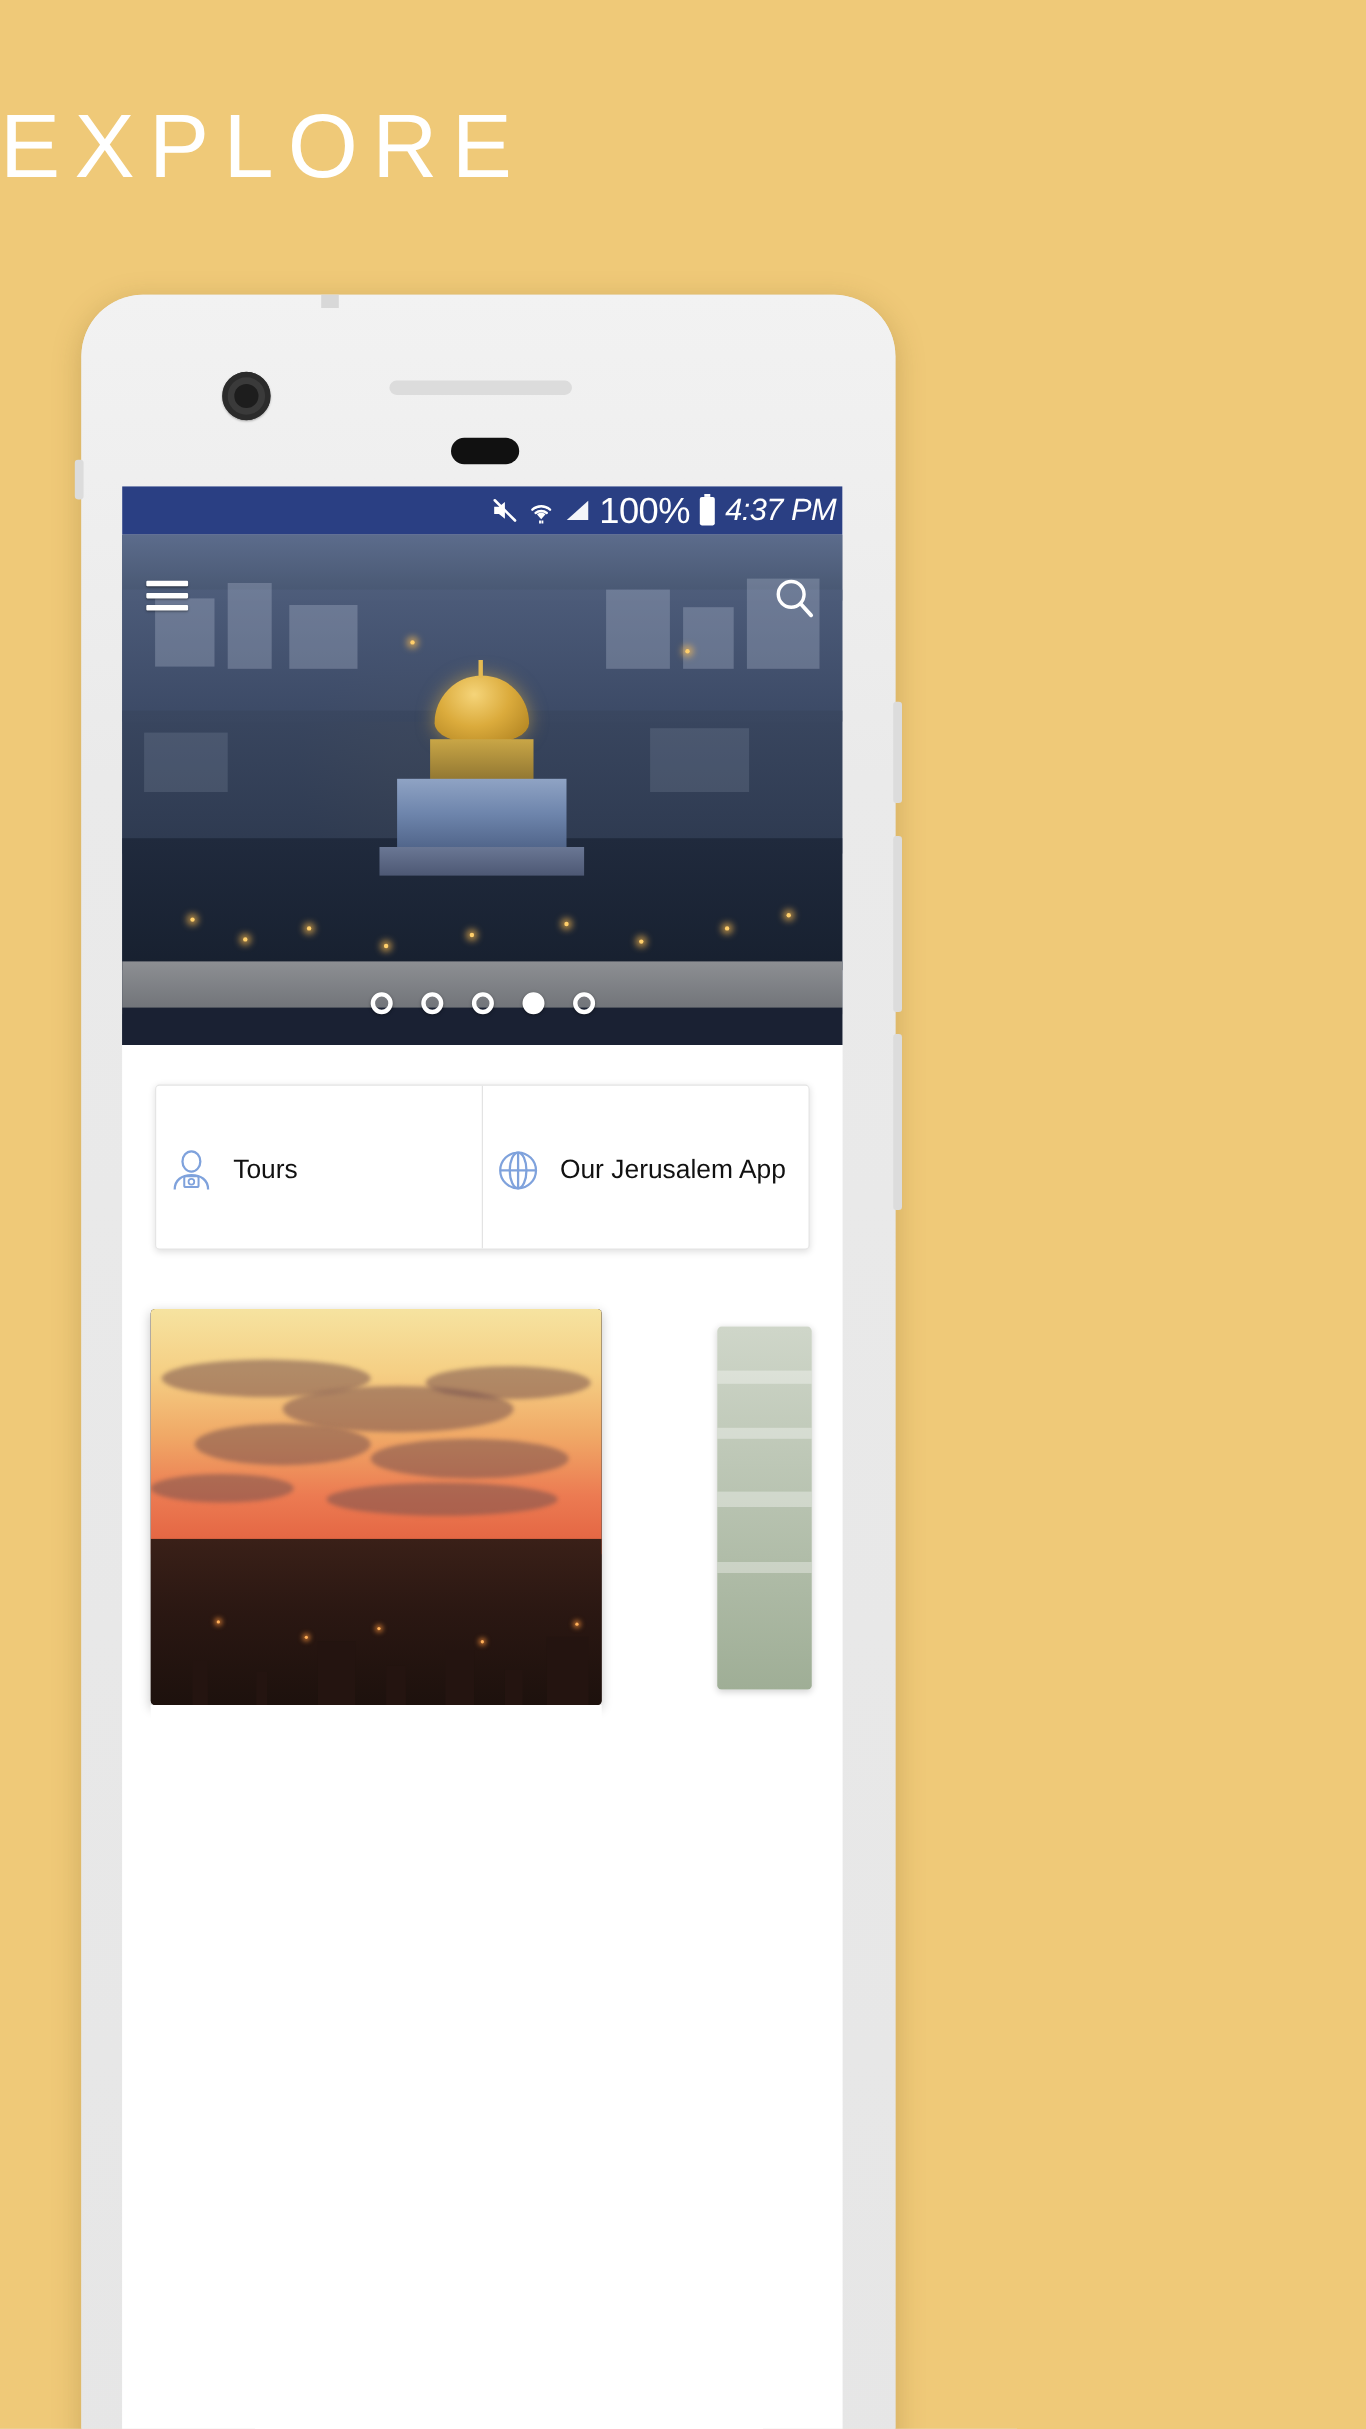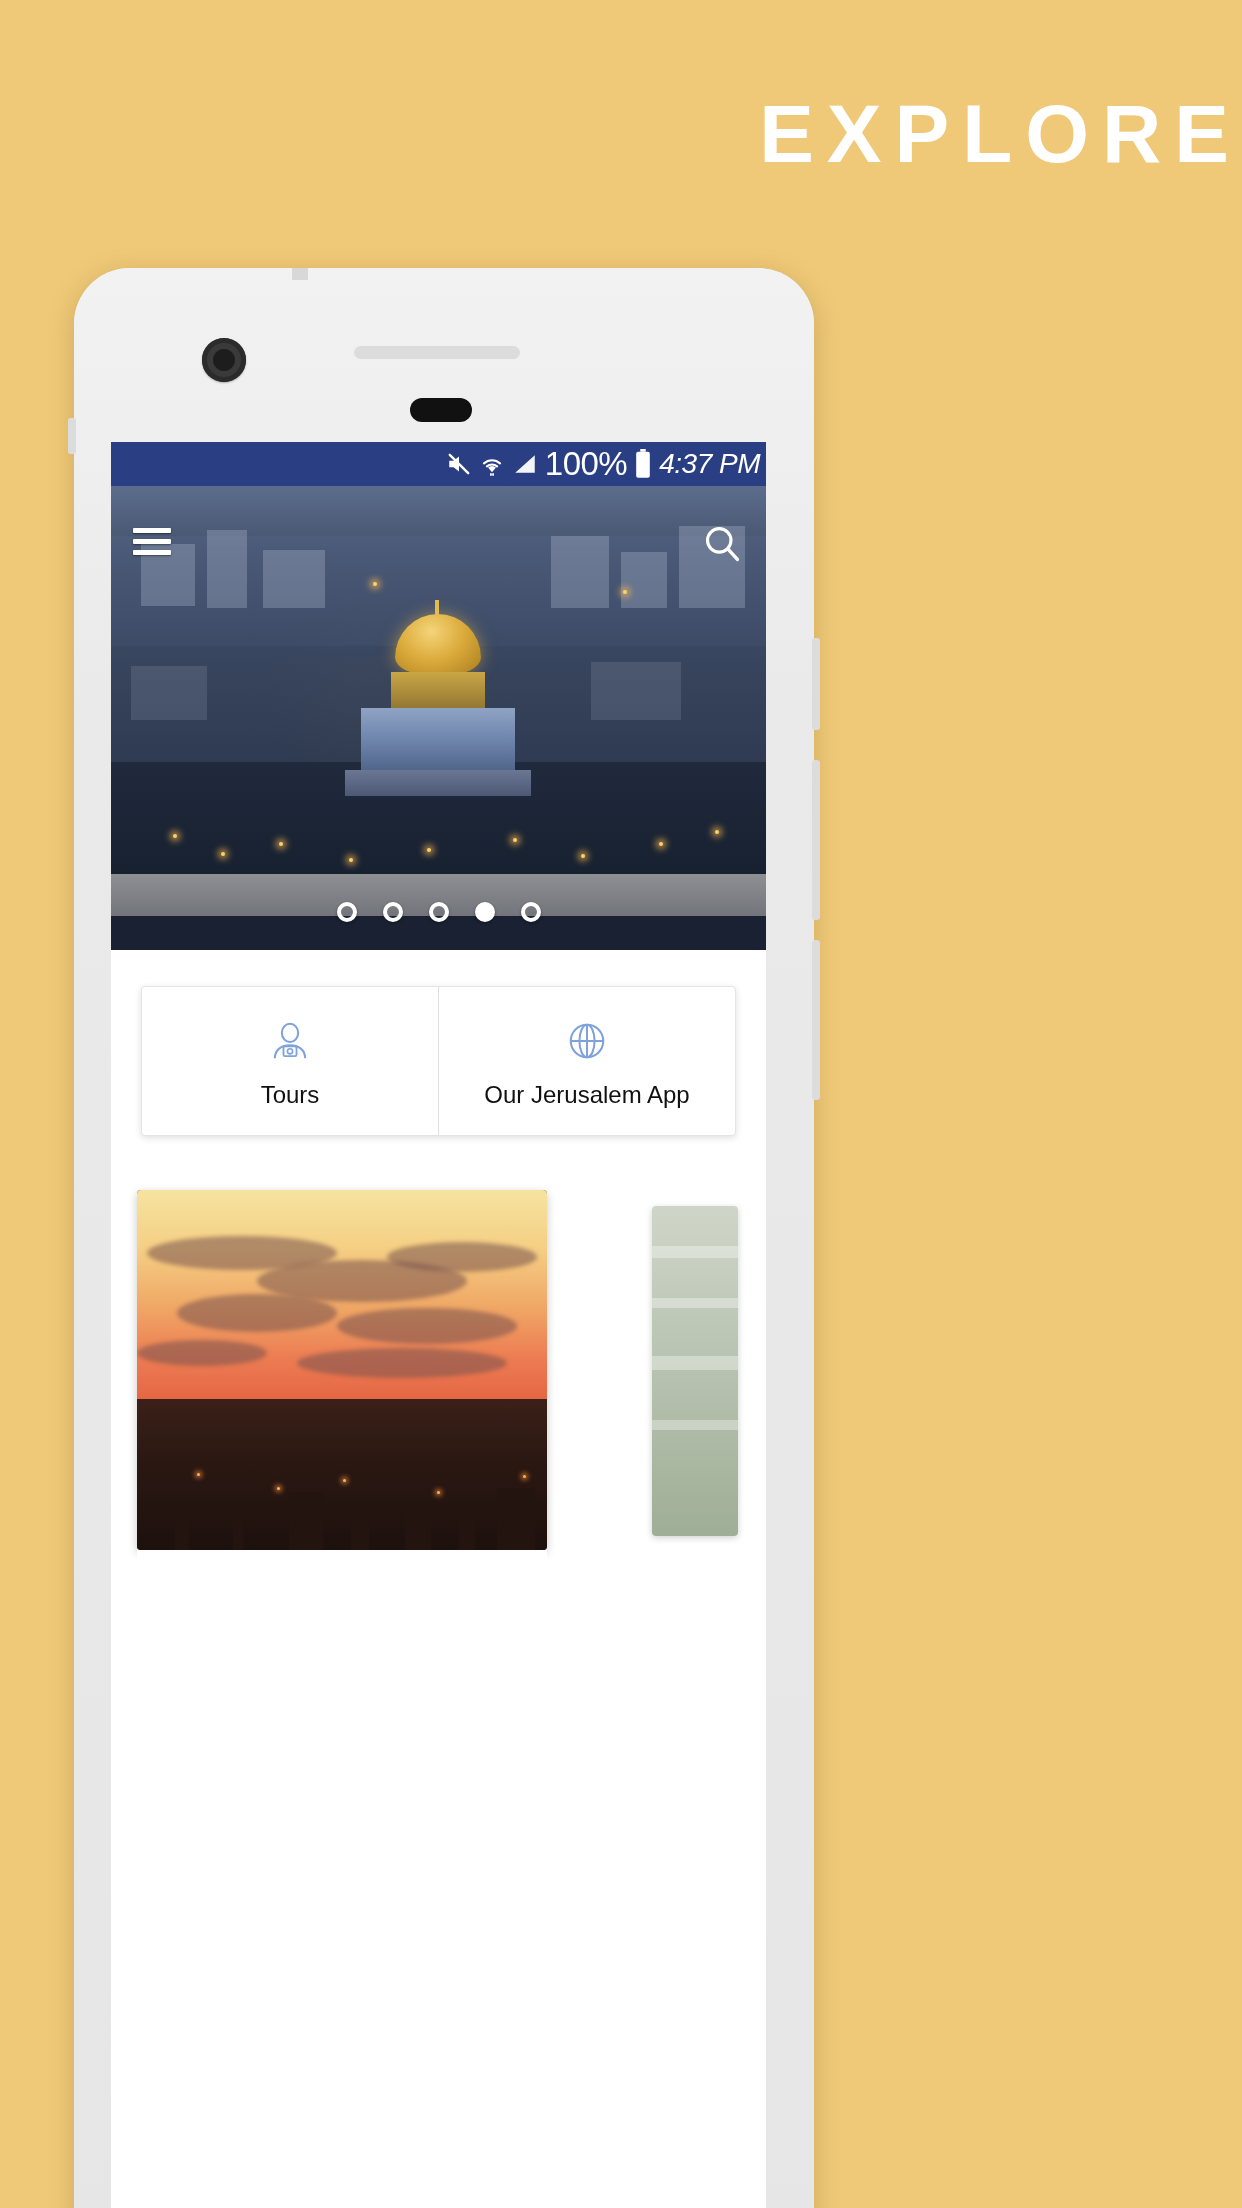--- a/index.html
+++ b/index.html
@@ -6,22 +6,22 @@
   html,body { width:1242px; height:2208px; overflow:hidden; }
   body {
     font-family:"Liberation Sans", sans-serif;
     background:#efc978;
     position:relative;
   }
 
   
   #promo-title{
     position:absolute; top:86px; left:0; width:1242px;
-    text-align:right; color:#ffffff;
-    font-size:82px; font-weight:700; letter-spacing:13px;
+    text-align:left; color:#ffffff;
+    font-size:82px; font-weight:400; letter-spacing:13px;
     line-height:96px;
   }
 
   
   #phone{
     position:absolute; left:74px; top:268px;
     width:740px; height:1990px;
     background:#ebebeb;
     border-radius:56px 56px 30px 30px;
     box-shadow:0 6px 26px rgba(120,90,30,.28);
@@ -156,21 +156,21 @@
 
   
   #tiles{
     margin:36px 30px 0; background:#fff;
     border:1px solid #e4e4e4; border-radius:4px;
     display:flex; box-shadow:0 2px 7px rgba(0,0,0,.13);
     overflow:hidden;
   }
   .tile{
     flex:1; padding:26px 6px 20px;
-    display:flex; flex-direction:column; align-items:center; gap:12px;
+    display:flex; flex-direction:row; align-items:center; gap:12px;
     border-right:1px solid #e0e0e0; cursor:pointer; min-height:148px;
   }
   .tile:last-child{ border-right:none; }
   .tile-icon{ height:56px; display:flex; align-items:center; justify-content:center; }
   .tile-label{
     font-size:24px; color:#111; text-align:center; line-height:28px;
     font-weight:400;
   }
 
   

